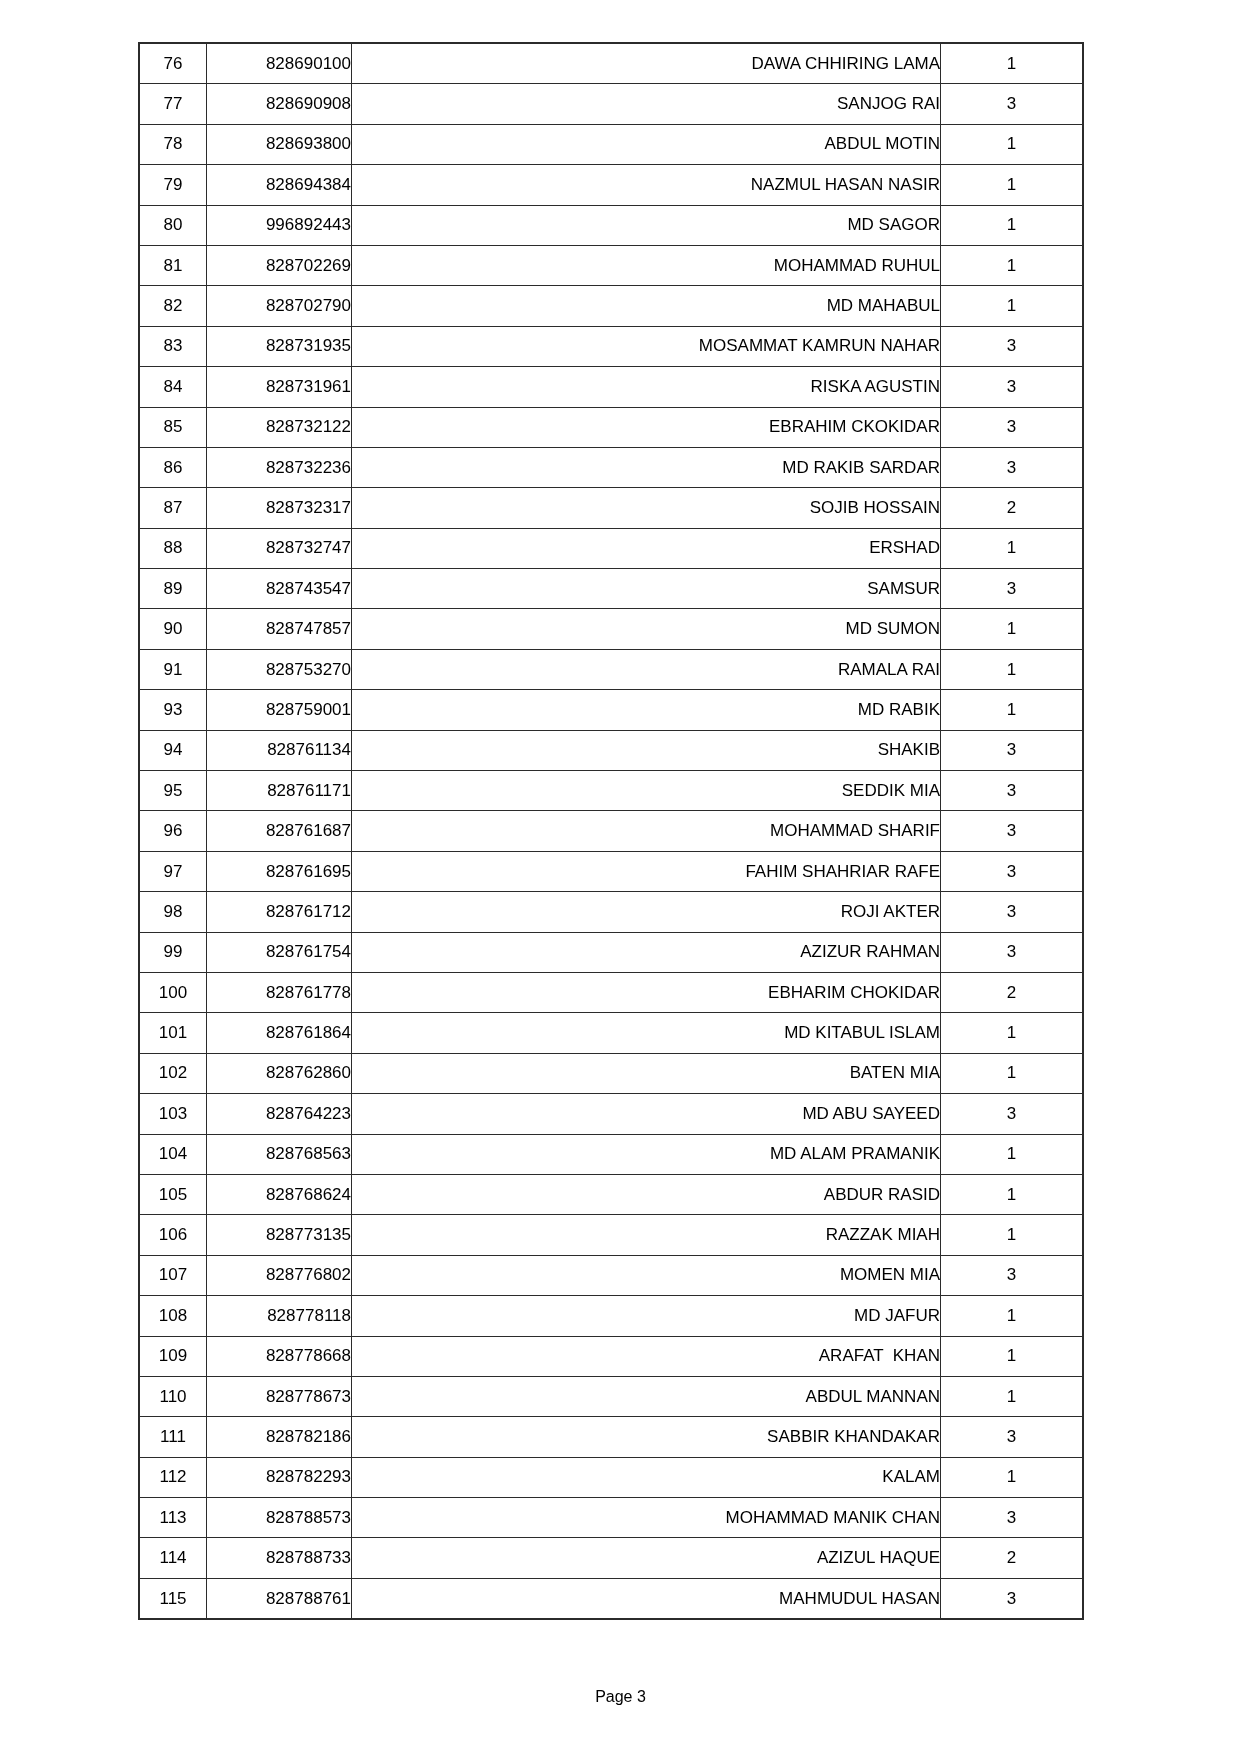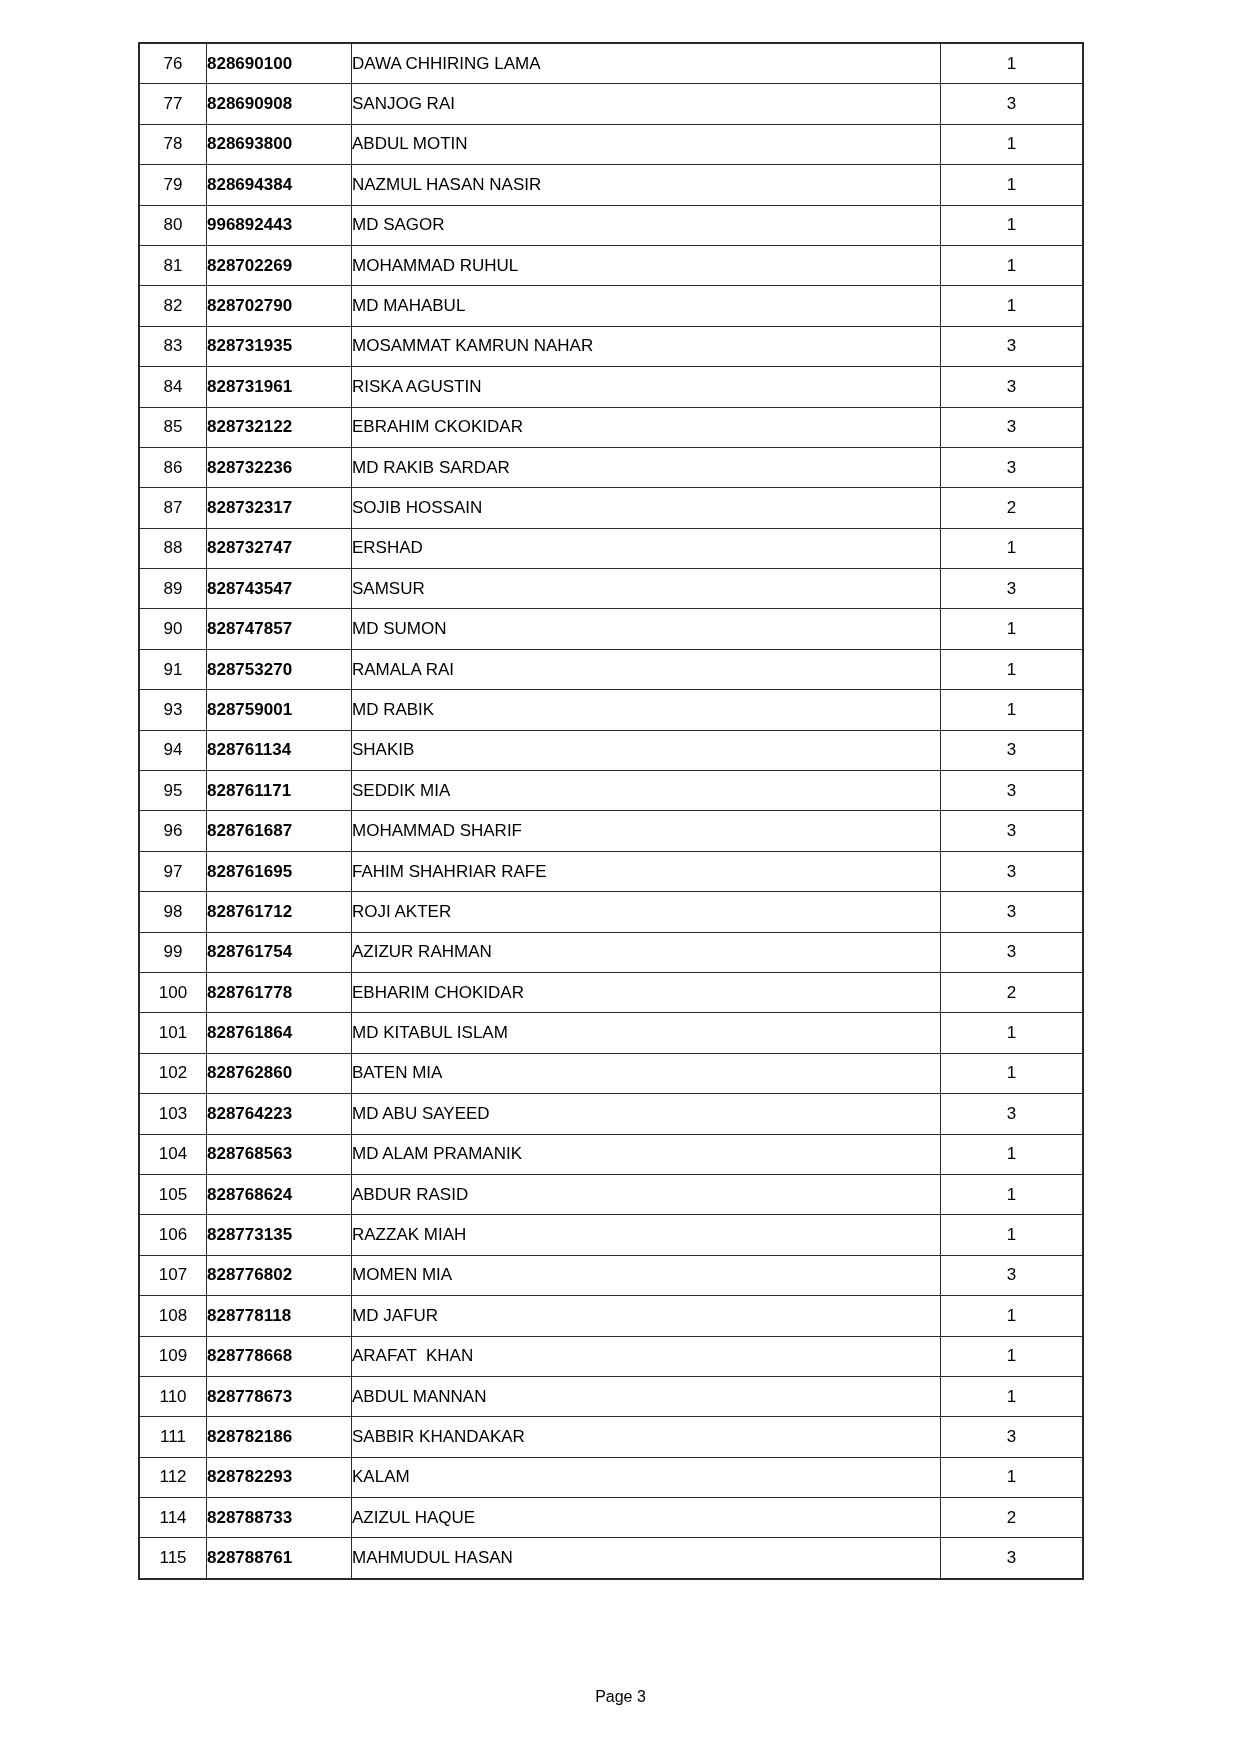--- a/index.html
+++ b/index.html
@@ -30,22 +30,22 @@
   }
   table.roster td {
     border: 1px solid #2b2b2b;
     height: 39.4px;
     font-size: 17px;
     vertical-align: middle;
     padding: 0;
     overflow: hidden;
   }
   td.c-no    { width: 66px;  text-align: center; }
-  td.c-id    { width: 144px; text-align: left; font-weight: bold; }
-  td.c-name  { width: 588px; text-align: left; padding-left: 4px; white-space: pre; }
+  td.c-id    { width: 144px; text-align: right; }
+  td.c-name  { width: 588px; text-align: right; padding-left: 4px; white-space: pre; }
   td.c-count { width: 141px; text-align: center; }
   .footer {
     position: absolute;
     left: 0;
     top: 1688px;
     width: 100%;
     text-align: center;
     font-size: 16px;
   }
 </style>
@@ -266,20 +266,26 @@
           <td class="c-name">SABBIR KHANDAKAR</td>
           <td class="c-count">3</td>
         </tr>
         <tr>
           <td class="c-no">112</td>
           <td class="c-id">828782293</td>
           <td class="c-name">KALAM</td>
           <td class="c-count">1</td>
         </tr>
         <tr>
+          <td class="c-no">113</td>
+          <td class="c-id">828788573</td>
+          <td class="c-name">MOHAMMAD MANIK CHAN</td>
+          <td class="c-count">3</td>
+        </tr>
+        <tr>
           <td class="c-no">114</td>
           <td class="c-id">828788733</td>
           <td class="c-name">AZIZUL HAQUE</td>
           <td class="c-count">2</td>
         </tr>
         <tr>
           <td class="c-no">115</td>
           <td class="c-id">828788761</td>
           <td class="c-name">MAHMUDUL HASAN</td>
           <td class="c-count">3</td>

